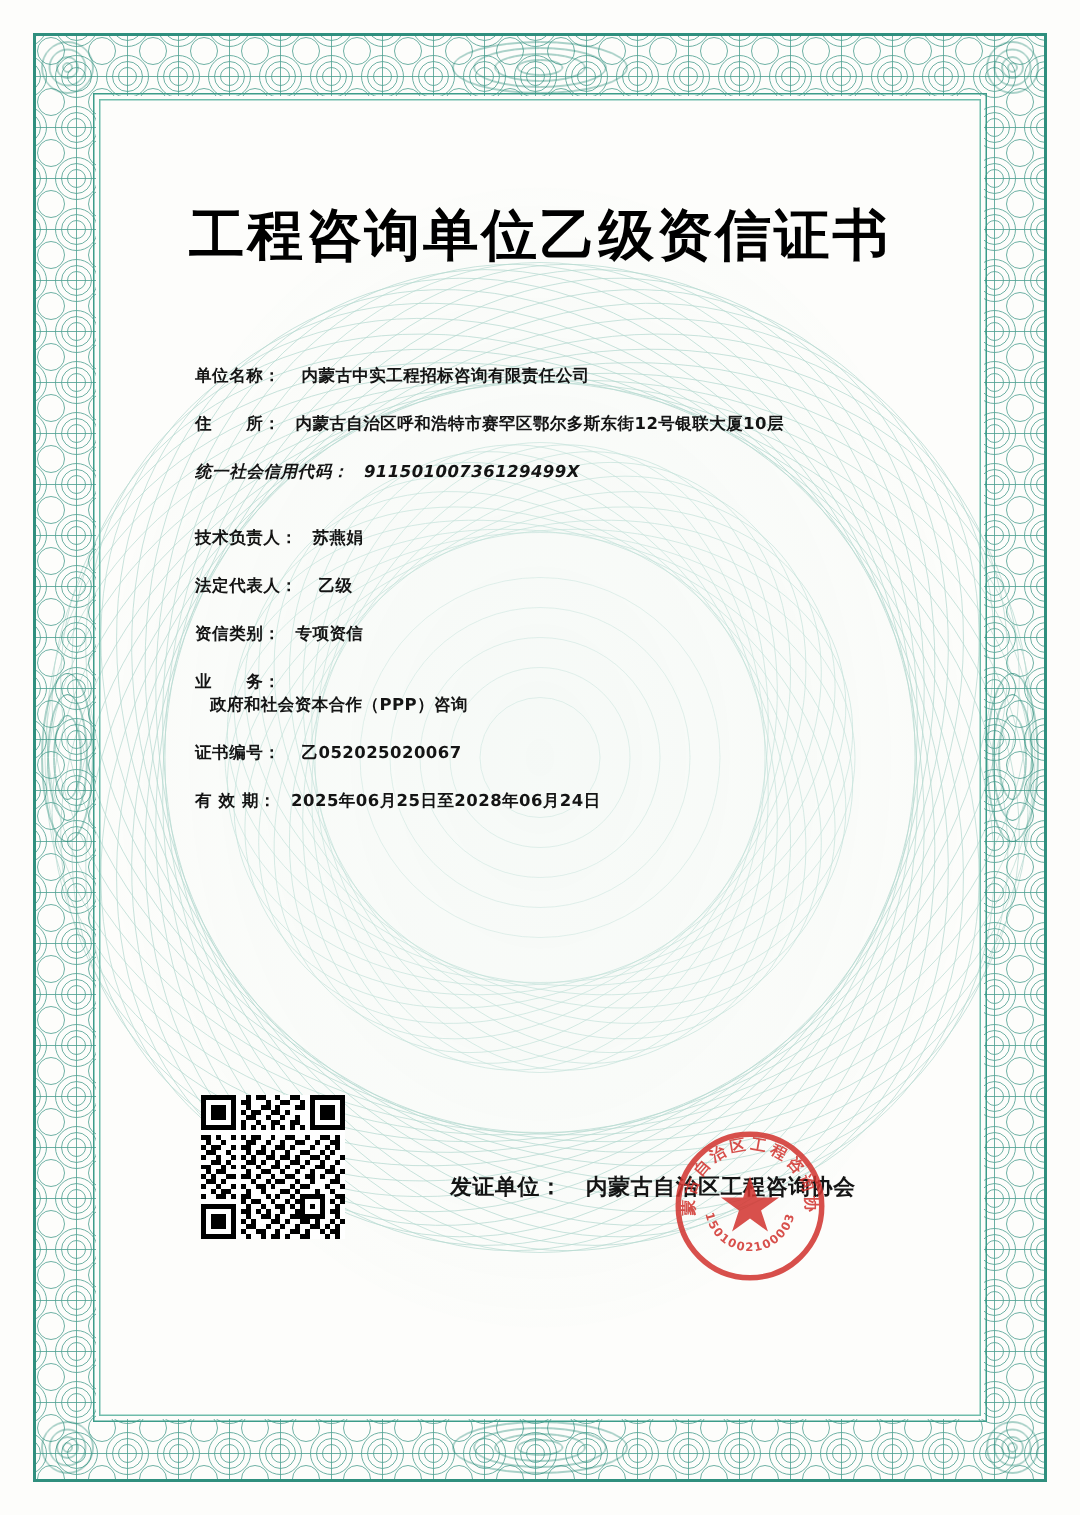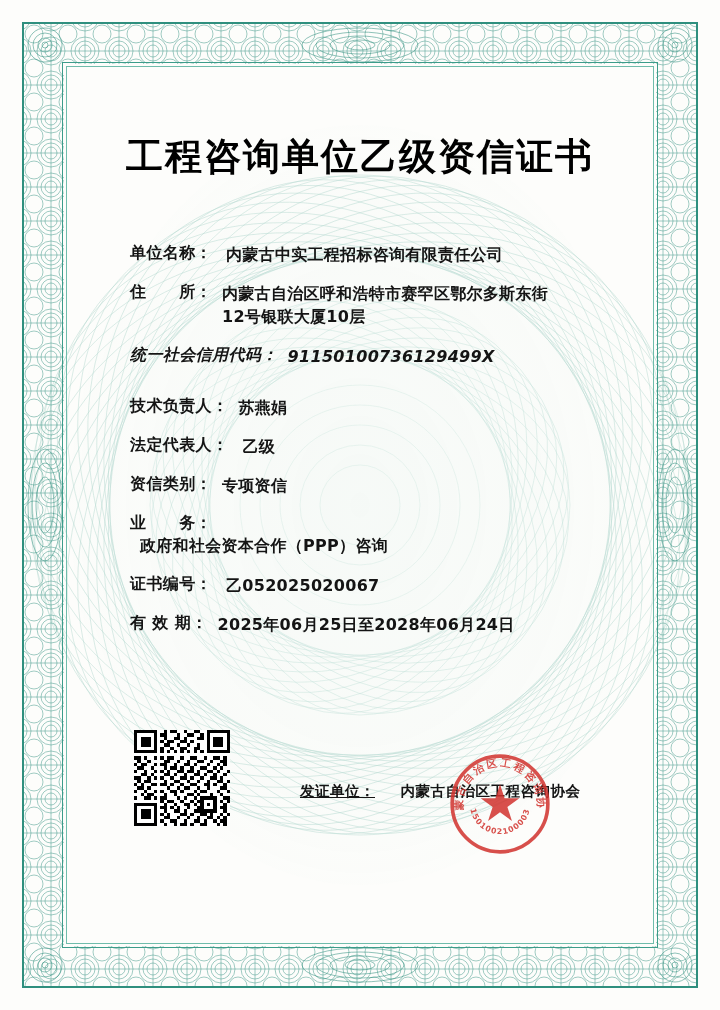--- a/index.html
+++ b/index.html
@@ -72,21 +72,21 @@
   .fields {
     position: absolute;
     left: 130px; top: 243px;
     width: 470px;
     z-index: 5;
   }
   .field-row {
     display: flex;
     align-items: flex-start;
     margin-bottom: 14px;
-    font-size: 16px;
+    font-size: 11px;
     color: #141414;
     font-family: "DejaVu Sans", "Liberation Sans", sans-serif;
   }
   .field-label {
     font-weight: bold;
     white-space: nowrap;
     flex: 0 0 auto;
     letter-spacing: 0.4px;
   }
   .field-value {
@@ -122,21 +122,21 @@
   .issuer {
     position: absolute;
     left: 300px; top: 782px;
     font-size: 14.5px;
     font-weight: bold;
     color: #141414;
     font-family: "DejaVu Sans", "Liberation Sans", sans-serif;
     letter-spacing: 0.5px;
     z-index: 5;
   }
-  .issuer .issuer-label { margin-right: 20px; text-decoration: underline; }
+  .issuer .issuer-label { margin-right: 10px; }
 
   
   .seal {
     position: absolute;
     left: 448px; top: 752px;
     width: 104px; height: 104px;
     z-index: 7;
     opacity: 0.86;
   }
 </style>

